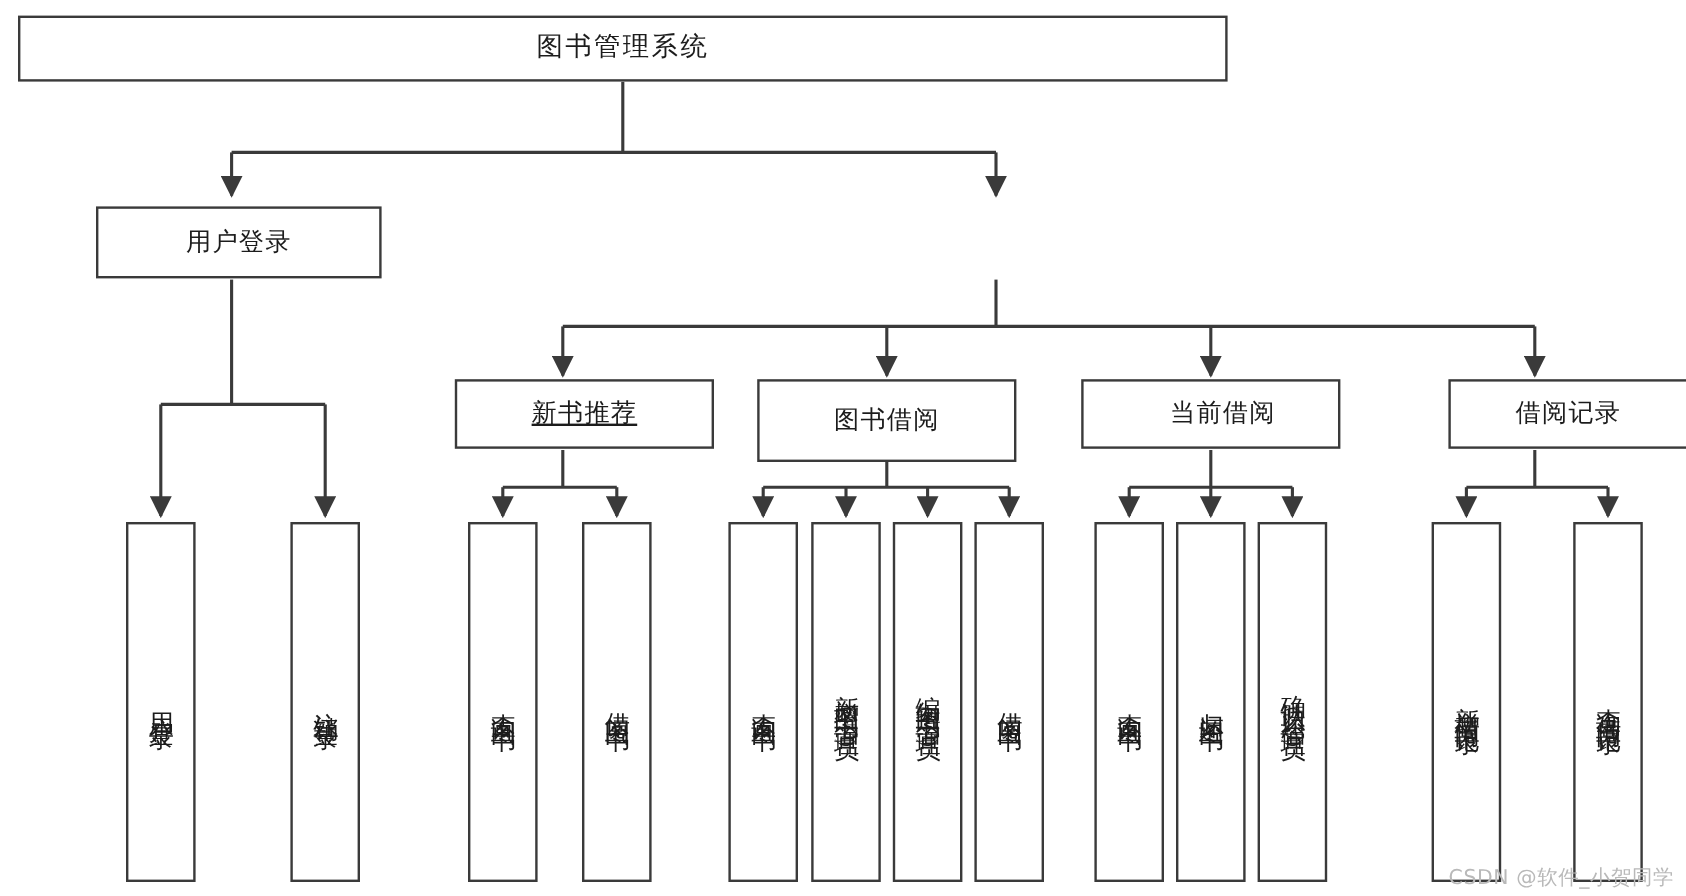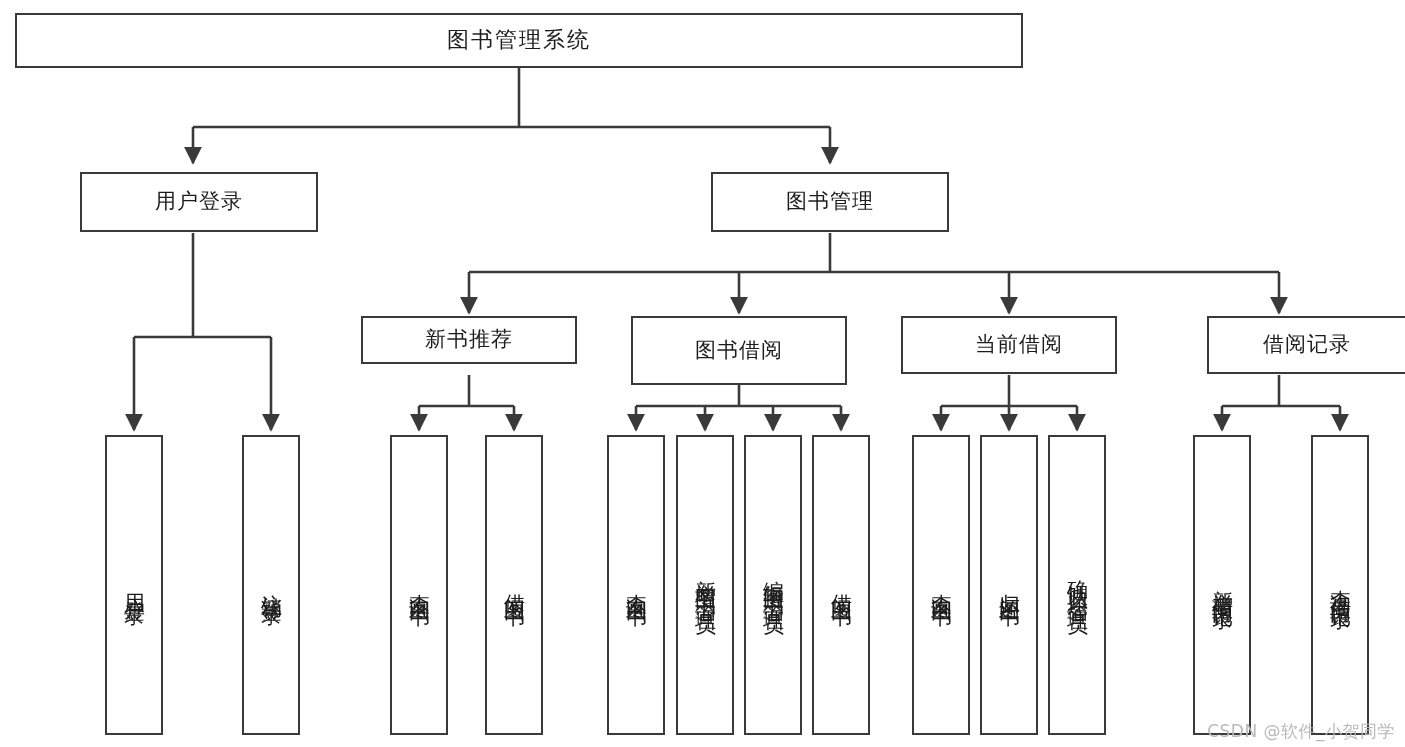--- a/index.html
+++ b/index.html
@@ -114,25 +114,22 @@
   </svg>
 
   <div class="node h-node" id="n-root" style="left:15px;top:13px;width:1008px;height:55px;">
     <span class="lbl">图书管理系统</span>
   </div>
 
   <div class="node h-node" style="left:80px;top:172px;width:238px;height:60px;">
     <span class="lbl">用户登录</span>
   </div>
 
-  <div class="node h-node" style="left:711px;top:172px;width:238px;height:60px;">
-    <span class="lbl">图书管理</span>
-  </div>
 
-  <div class="node h-node" style="left:361px;top:316px;width:216px;height:48px;">
+  <div class="node h-node" style="left:379px;top:316px;width:216px;height:58px;text-decoration:underline;">
     <span class="lbl">新书推荐</span>
   </div>
 
   <div class="node h-node" style="left:631px;top:316px;width:216px;height:69px;">
     <span class="lbl">图书借阅</span>
   </div>
 
   <div class="node h-node" style="left:901px;top:316px;width:216px;height:58px;padding-left:20px;">
     <span class="lbl">当前借阅</span>
   </div>

